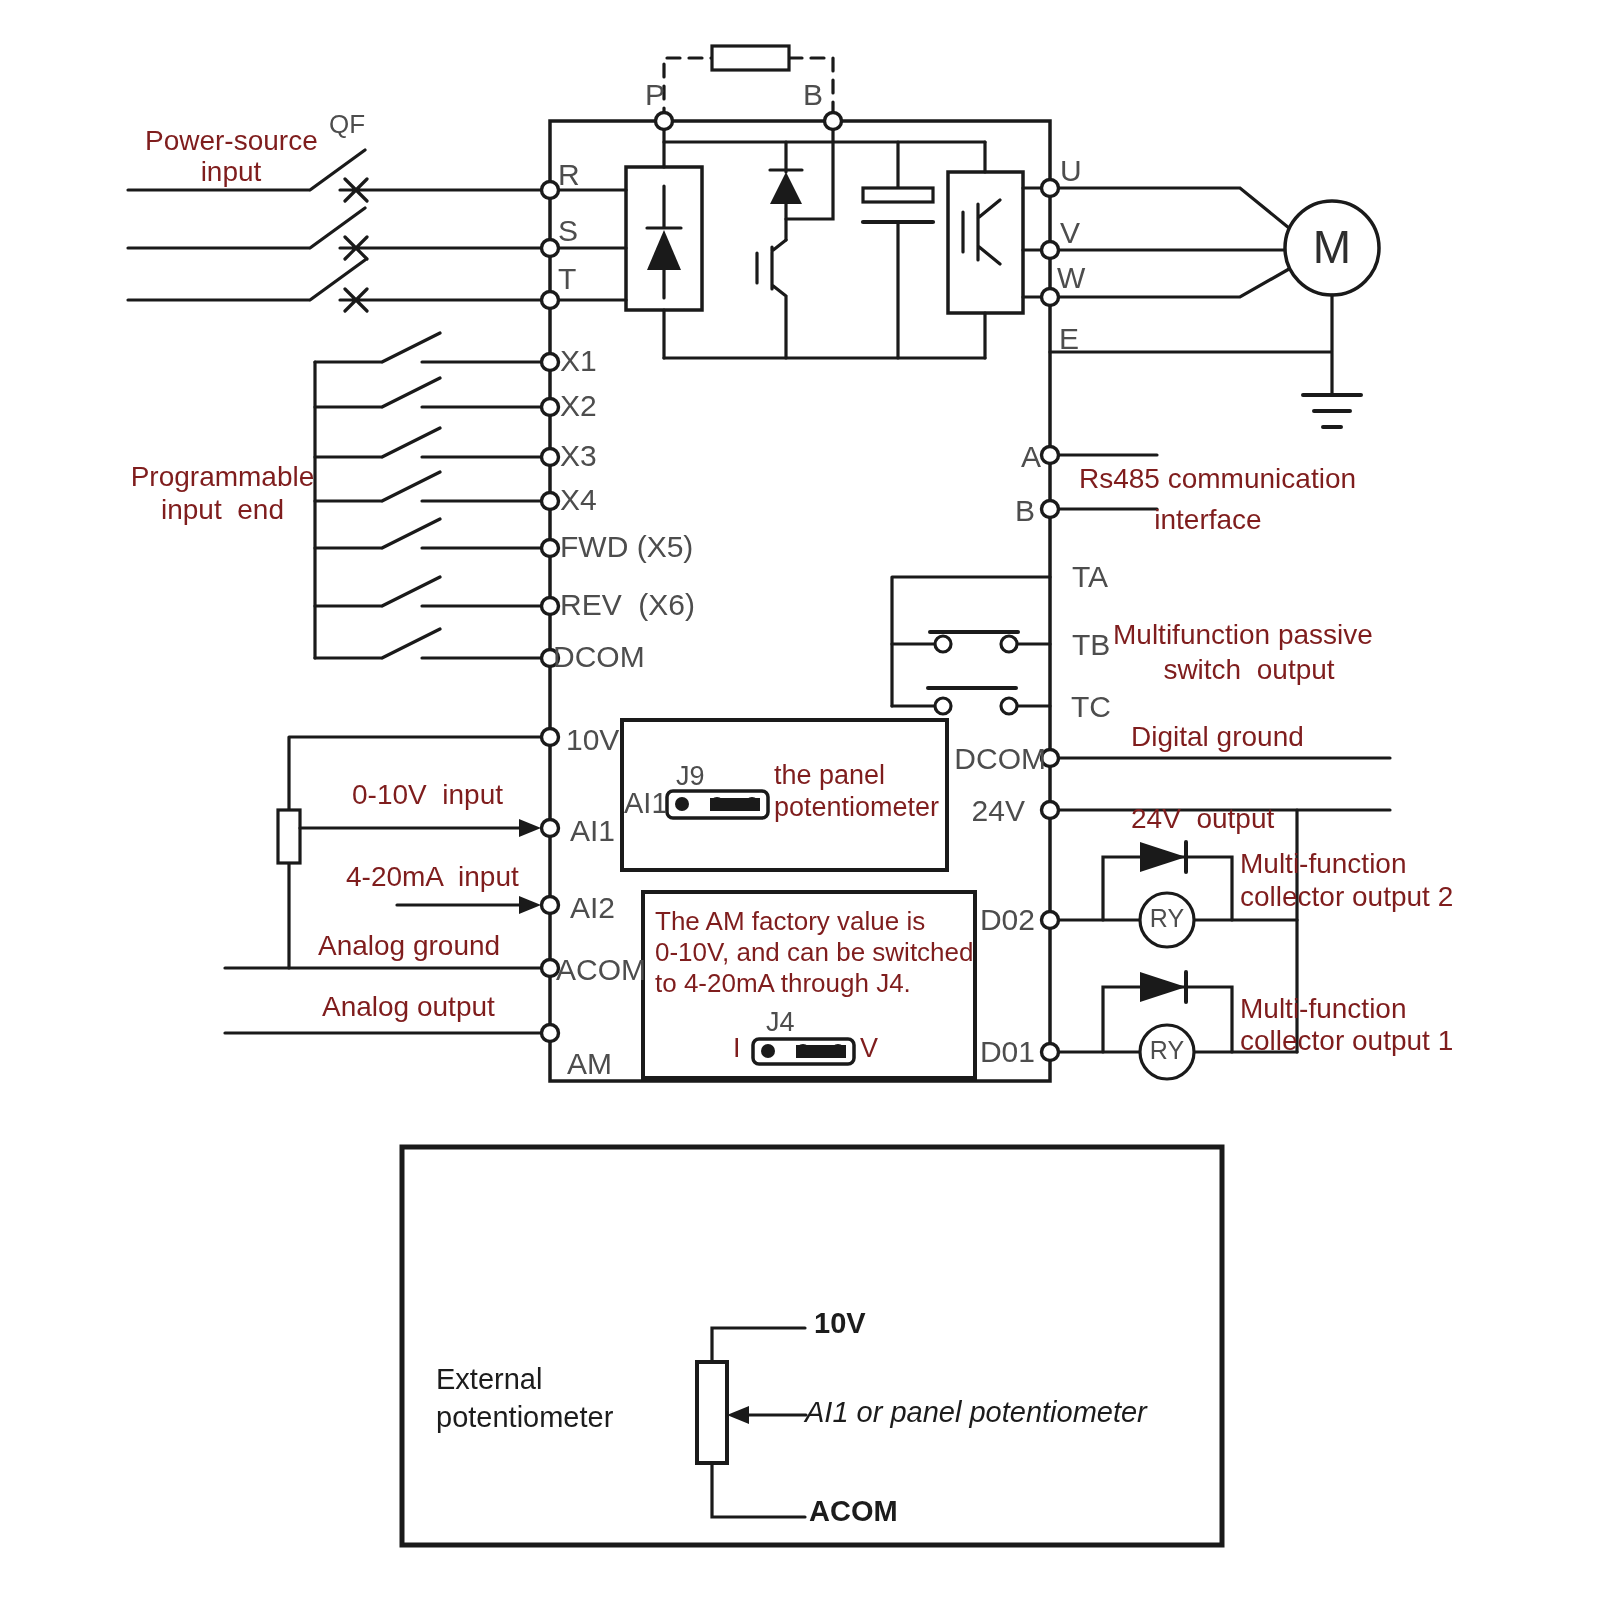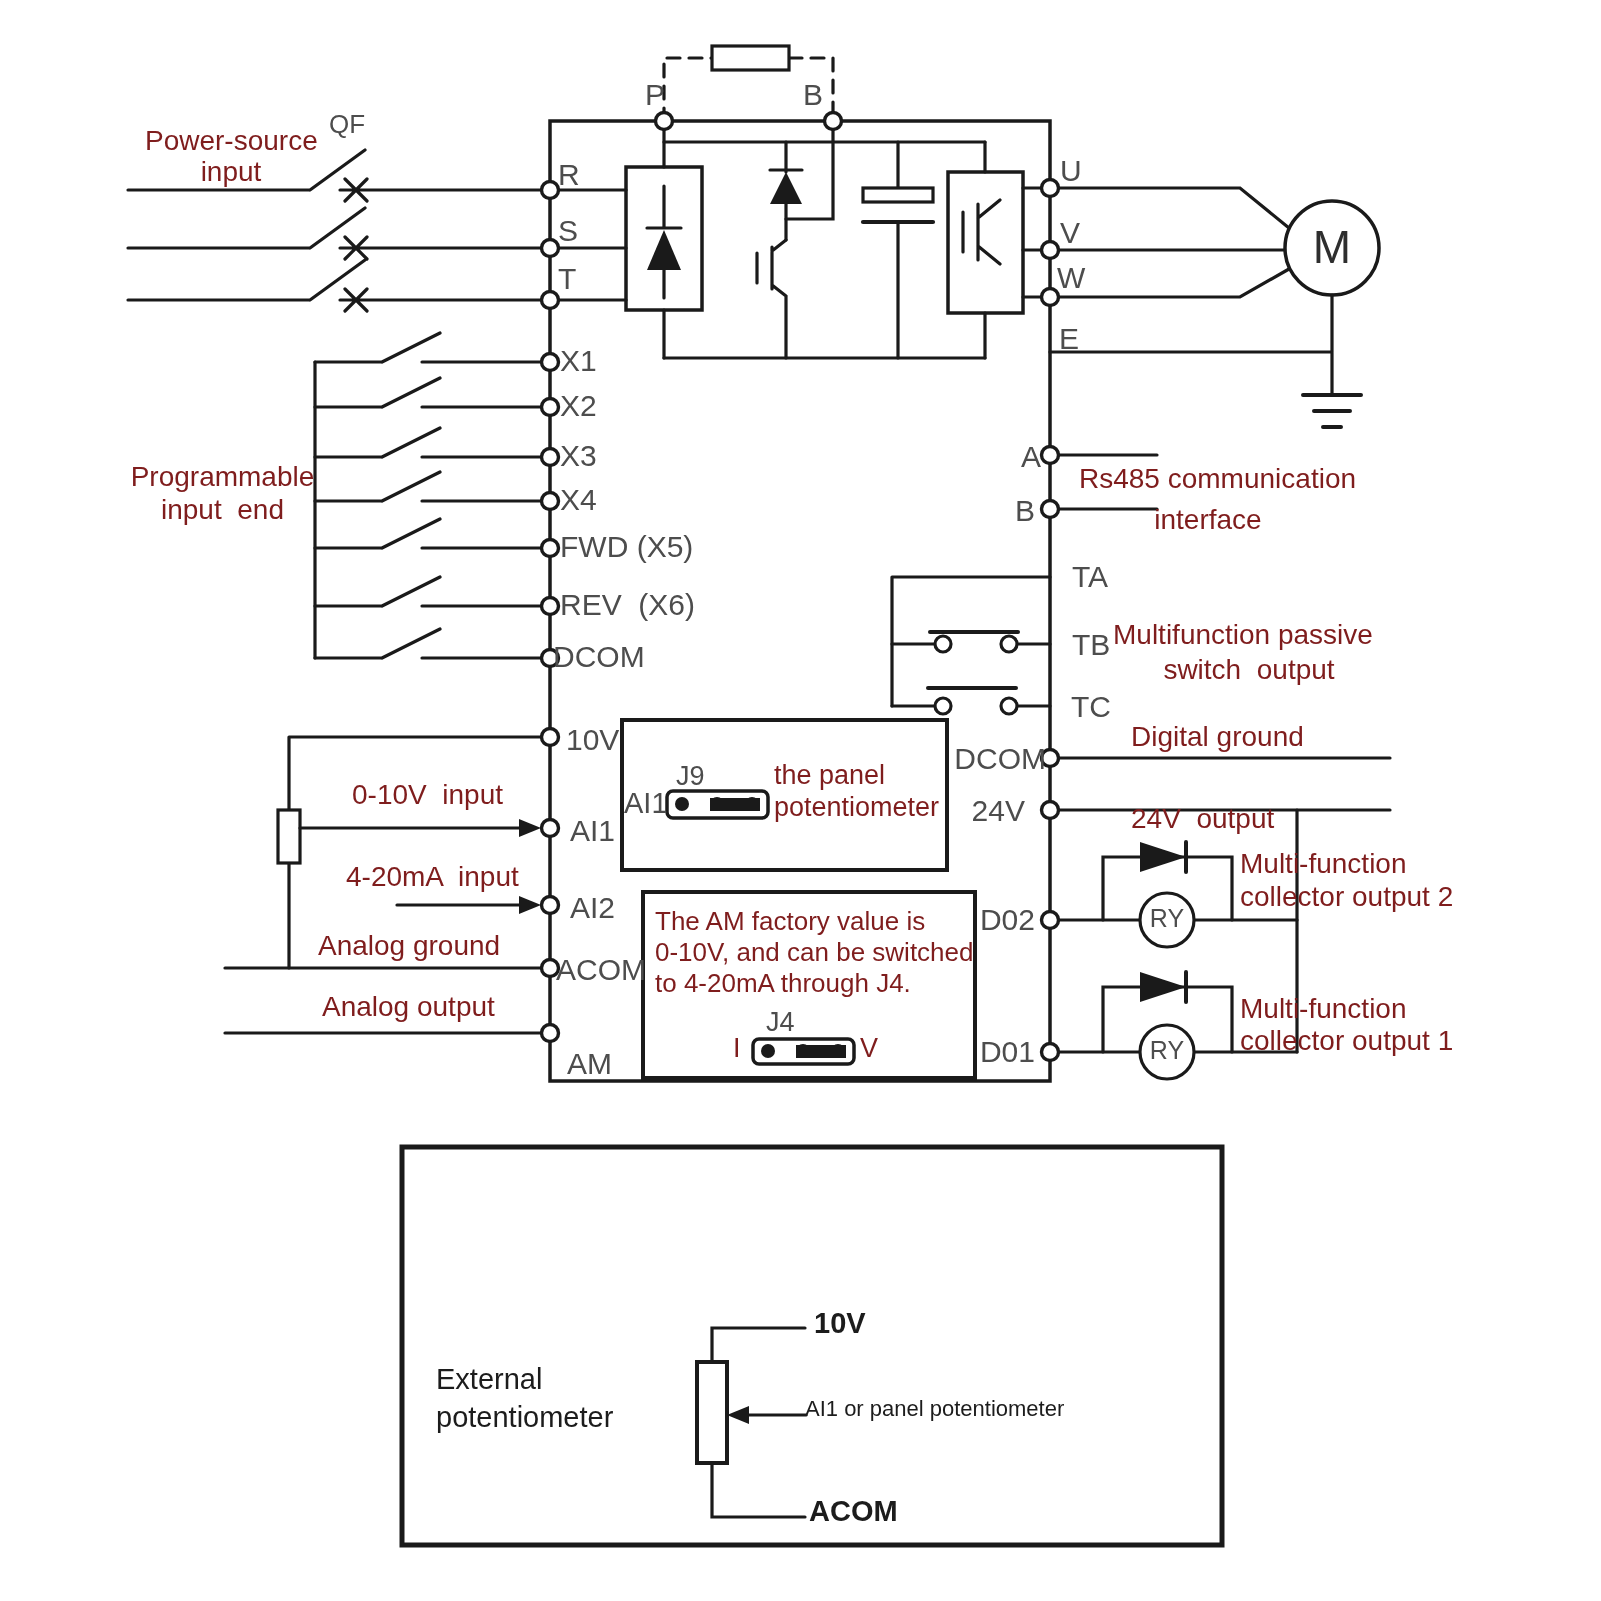--- a/index.html
+++ b/index.html
@@ -266,16 +266,16 @@
 <div class="t d pre" style="left:655px;top:906px;font-size:26px;line-height:31px;">The AM factory value is
 0-10V, and can be switched
 to 4-20mA through J4.</div>
 <div class="t" style="left:766px;top:1008px;font-size:27px;">J4</div>
 <div class="t d" style="left:733px;top:1034px;font-size:27px;">I</div>
 <div class="t d" style="left:860px;top:1034px;font-size:27px;">V</div>
 
 <div class="t dk pre" style="left:436px;top:1360px;font-size:29px;line-height:38px;">External
 potentiometer</div>
 <div class="t dk b" style="left:814px;top:1308px;font-size:29px;">10V</div>
-<div class="t dk" style="left:805px;top:1397px;font-size:22px;">AI1 or panel potentiometer</div>
+<div class="t dk" style="left:805px;top:1397px;font-size:29px;font-style:italic;">AI1 or panel potentiometer</div>
 <div class="t dk b" style="left:809px;top:1496px;font-size:29px;">ACOM</div>
 
 </div>
 
 </body></html>

